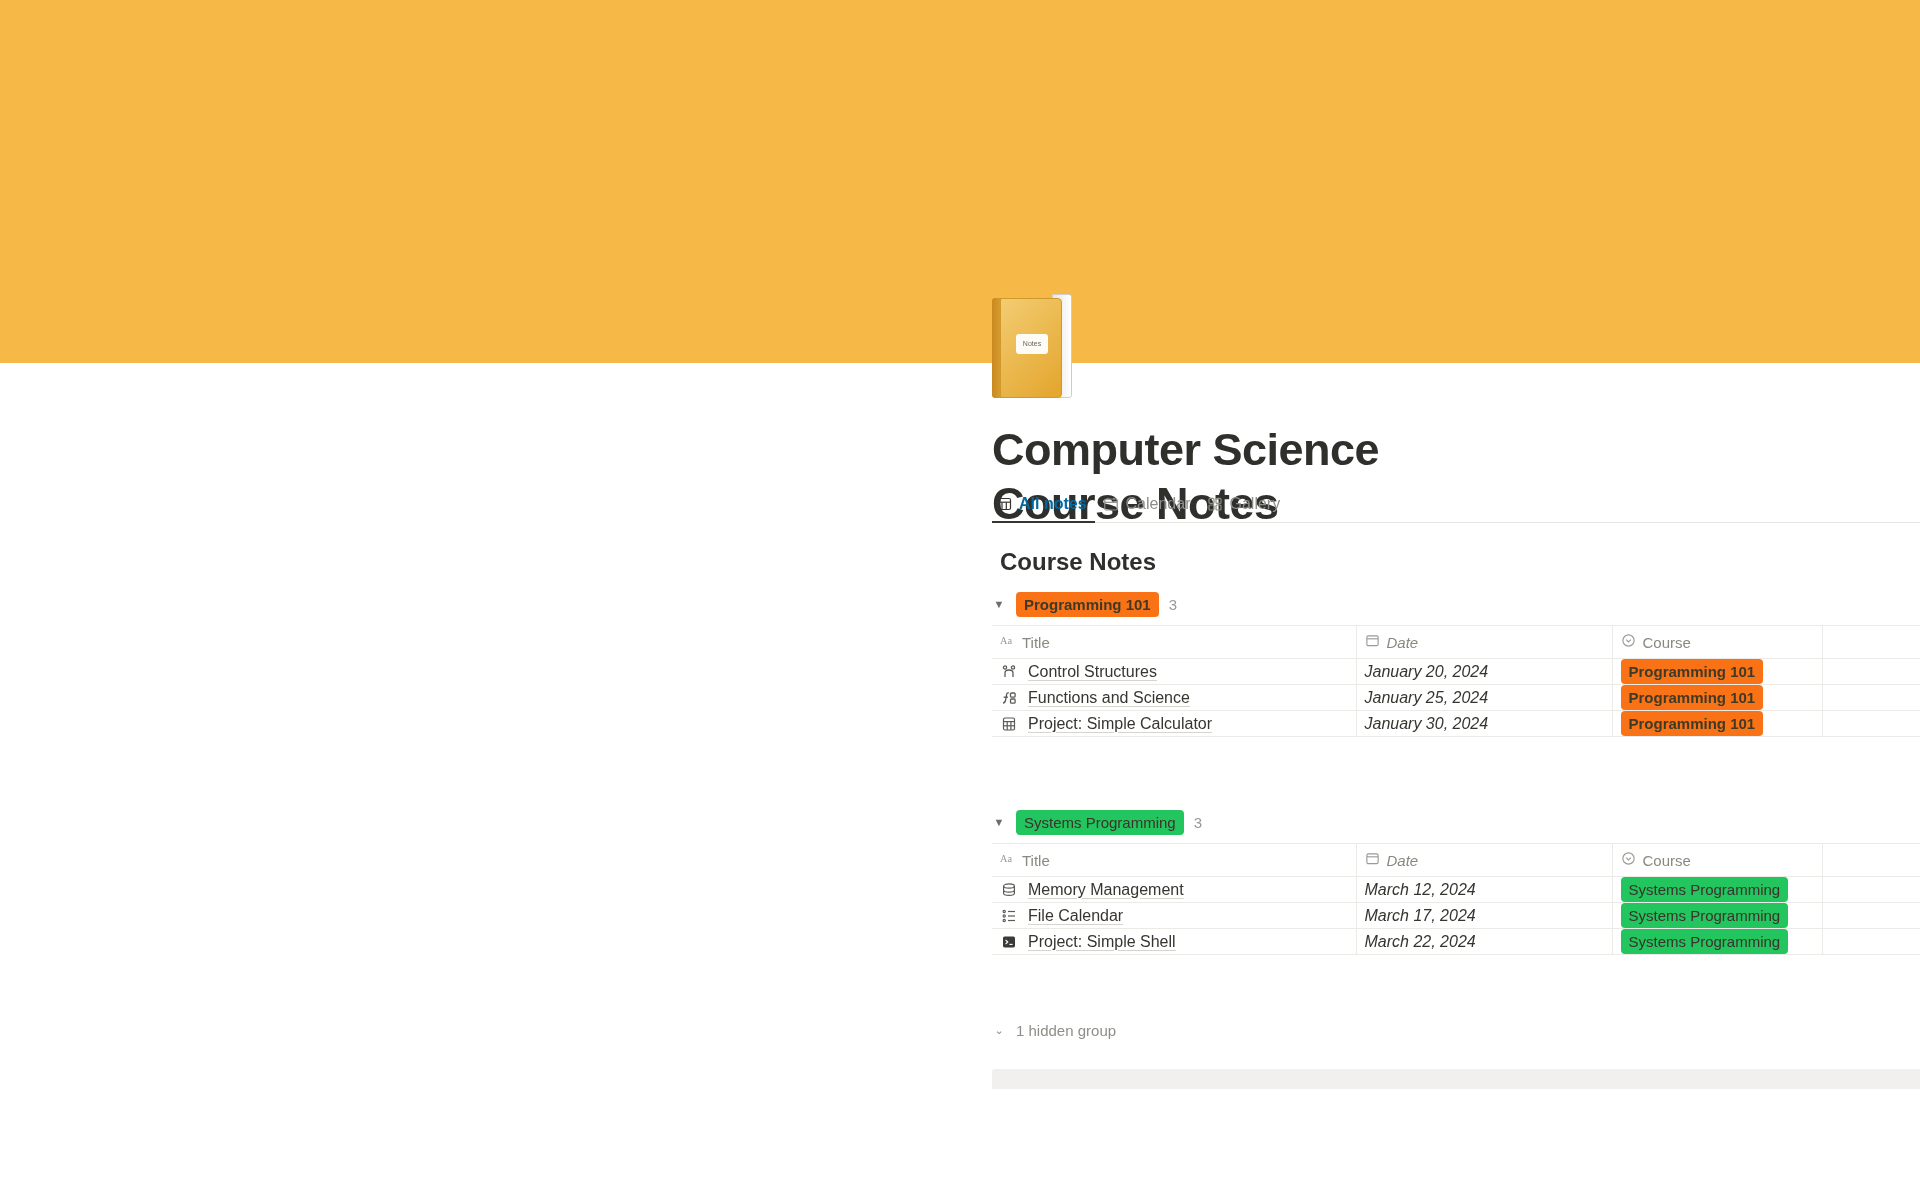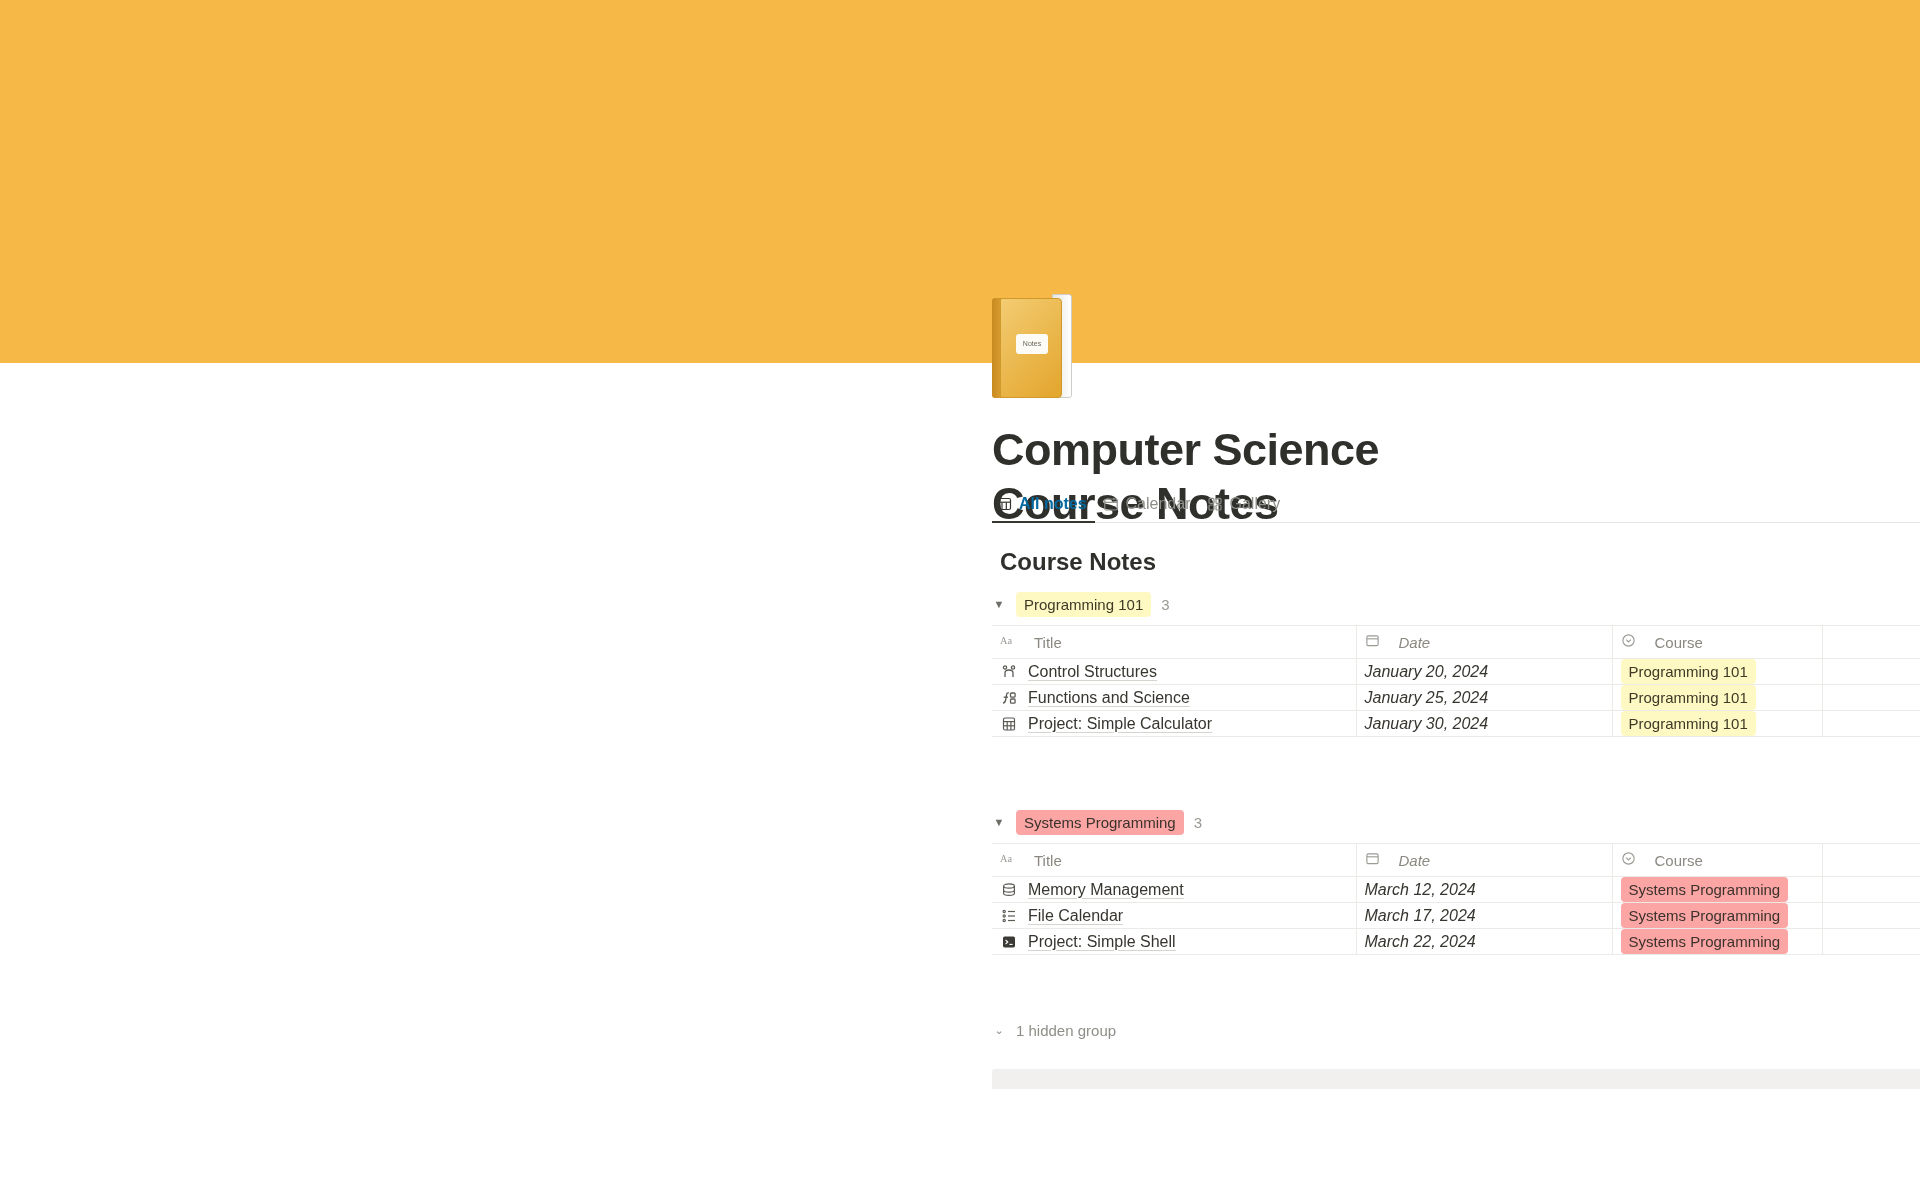--- a/index.html
+++ b/index.html
@@ -164,22 +164,22 @@
     cursor: pointer;
   }
   .chip {
     display: inline-block;
     padding: 2px 8px;
     border-radius: 4px;
     font-size: 15px;
     line-height: 21px;
     white-space: nowrap;
   }
-  .chip.yellow { background: #fef9c3; color: #3f3a27; }
-  .chip.brown  { background: #fca5a5; color: #3b322c; }
+  .chip.yellow { background: #f97316; color: #3f3a27; font-weight: bold; }
+  .chip.brown  { background: #22c55e; color: #3b322c; }
   .group-count {
     font-size: 15px;
     color: #9a9892;
   }
 
   table.db {
     border-collapse: collapse;
     width: 960px;
     table-layout: fixed;
   }
@@ -195,21 +195,21 @@
     color: #37352f;
     overflow: hidden;
     white-space: nowrap;
   }
   table.db th {
     color: #8a8880;
     font-size: 15px;
     border-top: 1px solid #eceae6;
     height: 33px;
   }
-  table.db th .th-in { display:flex; align-items:flex-end; gap:19px; }
+  table.db th .th-in { display:flex; align-items:flex-end; gap:7px; }
   .col-title { width: 364px; }
   .col-date  { width: 256px; font-style: italic; }
   .col-course{ width: 210px; }
   .col-blank { width: 130px; border-right: none !important; }
 
   .cell-title { display: flex; align-items: center; gap: 10px; }
   .row-icon {
     width: 18px; height: 18px; flex: 0 0 18px;
     display: inline-flex; align-items: center; justify-content: center;
     color: #5c5b56;

